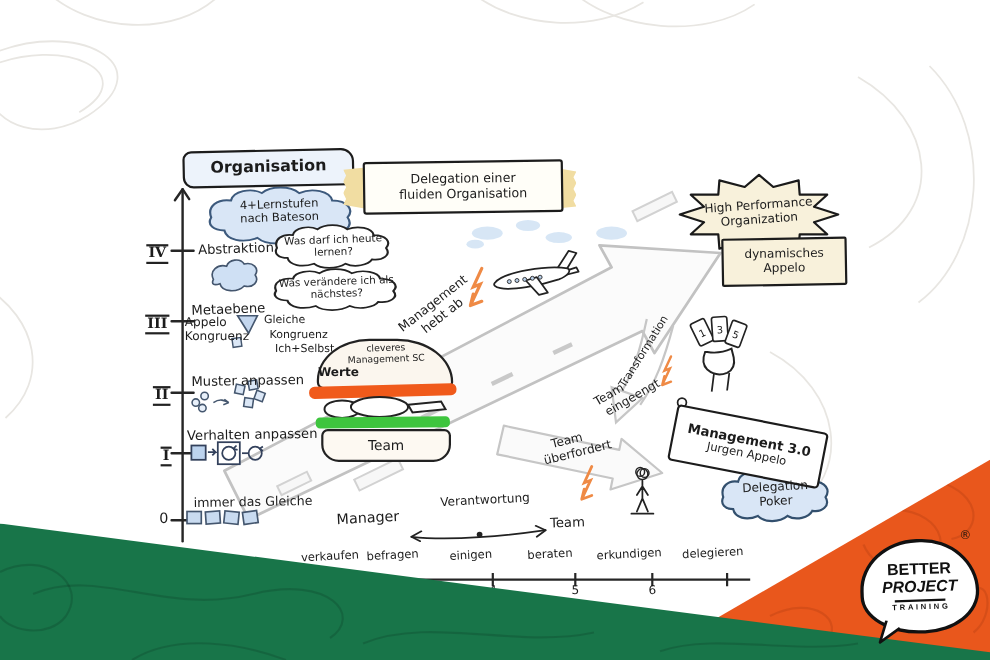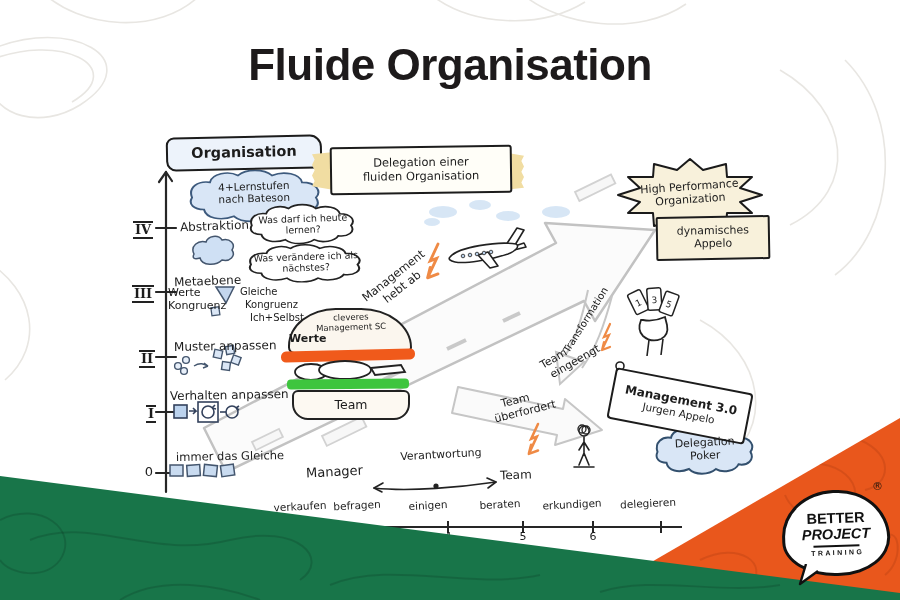--- a/index.html
+++ b/index.html
@@ -183,21 +183,20 @@
   <g transform="translate(584,445)" stroke="#222" stroke-width="1.3" fill="none" stroke-linecap="round">
     <circle cx="0" cy="-14" r="5"></circle>
       <circle cx="-2" cy="-16" r="4"></circle>
       <circle cx="2" cy="-15" r="4"></circle>
     <path d="M0,-8 L0,8 M0,8 L-5,20 M0,8 L5,20 M0,-3 l-5,8 M0,-3 l5,8 M-10,22 l20,0" stroke-width="1.6"></path>
   </g>
 </svg>
 
 <div class="abs" style="inset:0;z-index:2">
 
-  <div class="abs c" style="left:0;top:40;width:900px;top:40px;font-size:44px;font-weight:800;color:#1d1a1b;font-family:'Liberation Sans',sans-serif;letter-spacing:-0.5px">Fluide Organisation</div>
 
   <div class="abs box" style="left:166px;top:136px;width:152px;height:30px;background:#edf3fb;border-radius:8px 12px 6px 10px;transform:rotate(-1.2deg)">
     <span class="hw" style="font-size:14.5px;font-weight:600">Organisation</span>
   </div>
 
   <div class="abs hw c" style="left:198px;top:180px;width:112px;font-size:10.5px;transform:rotate(-2deg)">
     <span style="display:block">4+Lernstufen</span>
     <span style="display:block">nach Bateson</span>
   </div>
 
@@ -209,21 +208,21 @@
   </div>
 
   <div class="abs c" style="left:130px;top:219px;width:26px"><span class="roman">IV</span></div>
   <div class="abs c" style="left:130px;top:283px;width:26px"><span class="roman">III</span></div>
   <div class="abs c" style="left:134px;top:348px;width:26px"><span class="roman">II</span></div>
   <div class="abs c" style="left:138px;top:403px;width:26px"><span class="roman">I</span></div>
   <div class="abs c hw" style="left:136px;top:464px;width:26px;font-size:13px">0</div>
 
   <div class="abs hw lvl-label" style="left:180px;top:219px;transform:rotate(-2deg)">Abstraktion</div>
   <div class="abs hw lvl-label" style="left:174px;top:274px;transform:rotate(-2deg)">Metaebene</div>
-  <div class="abs hw" style="left:168px;top:287px;width:58px;font-size:11px">Werte Kongruenz</div>
+  <div class="abs hw" style="left:168px;top:287px;width:58px;font-size:11px">Appelo Kongruenz</div>
   <div class="abs hw" style="left:240px;top:285px;font-size:10px;line-height:13px">
     <span style="display:block">Gleiche</span>
     <span style="display:block;padding-left:5px">Kongruenz</span>
     <span style="display:block;padding-left:10px">Ich+Selbst</span>
   </div>
   <div class="abs hw lvl-label" style="left:174px;top:339px;transform:rotate(-1deg)">Muster anpassen</div>
   <div class="abs hw lvl-label" style="left:170px;top:388px;transform:rotate(-1deg)">Verhalten anpassen</div>
   <div class="abs hw" style="left:176px;top:450px;font-size:11.5px;transform:rotate(-1deg)">immer das Gleiche</div>
 
   <div class="abs hw c" style="left:256px;top:213px;width:94px;font-size:9.5px;transform:rotate(-2deg)">Was darf ich heute lernen?</div>

